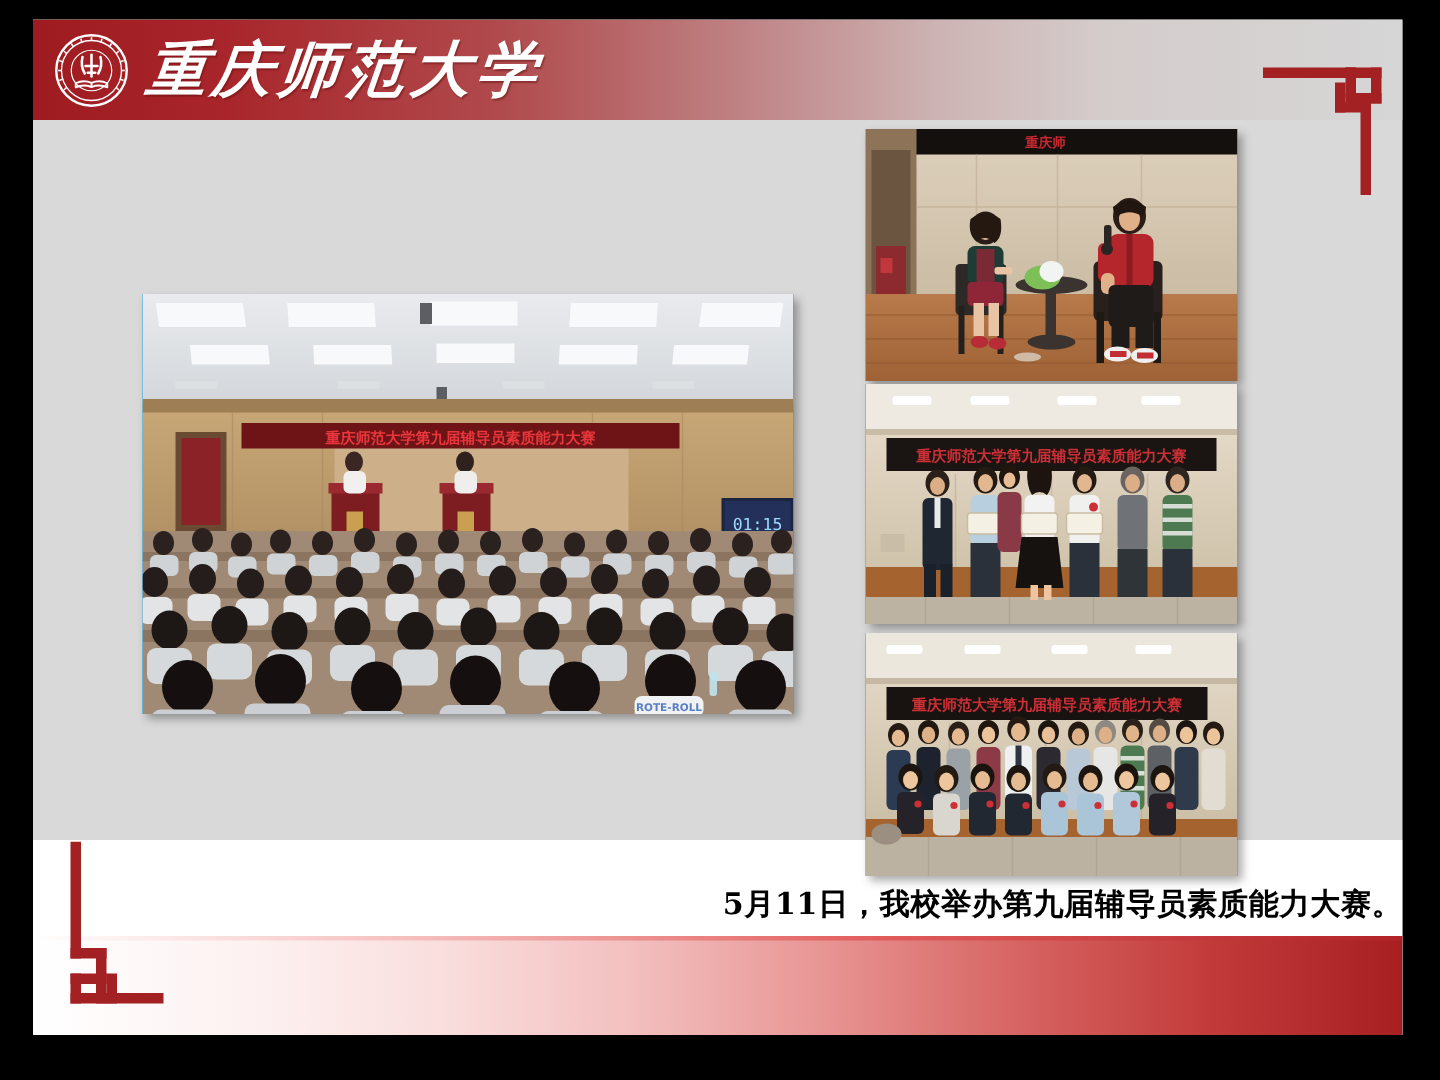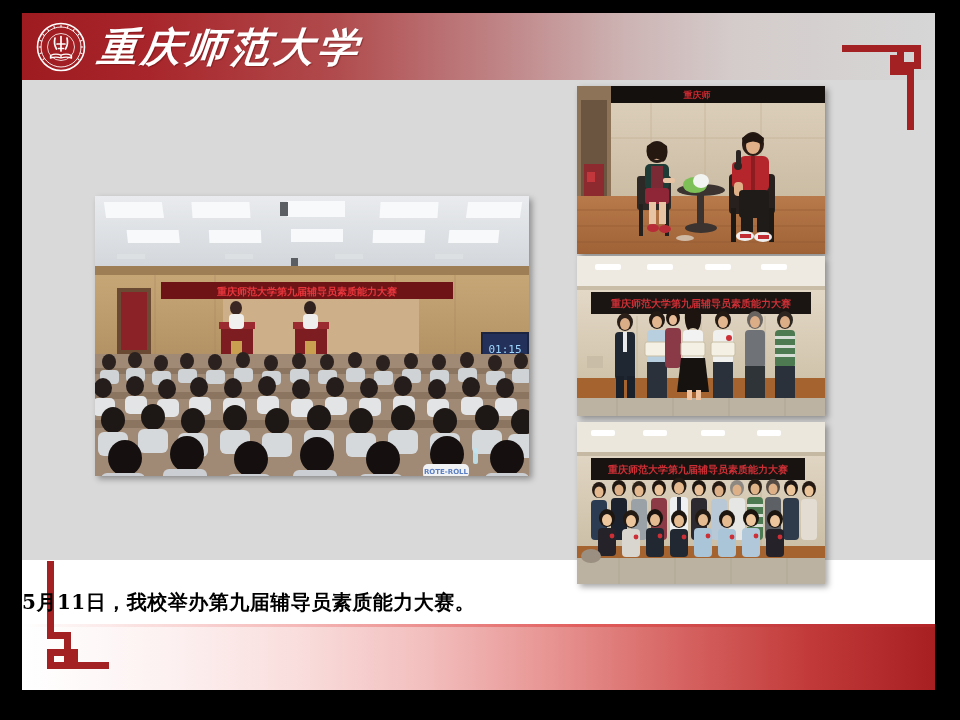--- a/index.html
+++ b/index.html
@@ -103,21 +103,21 @@
     background: linear-gradient(to right,
         #ffffff 0%, #f4b9b8 30%, #e05c5b 62%, #b12327 100%);
   }
 
   
   #caption {
     position: absolute;
     left: 0;
     top: 576px;
     width: 913px;
-    text-align: left;
+    text-align: right;
     font-family: "DejaVu Serif", "Liberation Serif", serif;
     font-size: 20px;
     font-weight: bold;
     color: #000000;
     letter-spacing: .5px;
     z-index: 5;
   }
 
   
   .photo {

